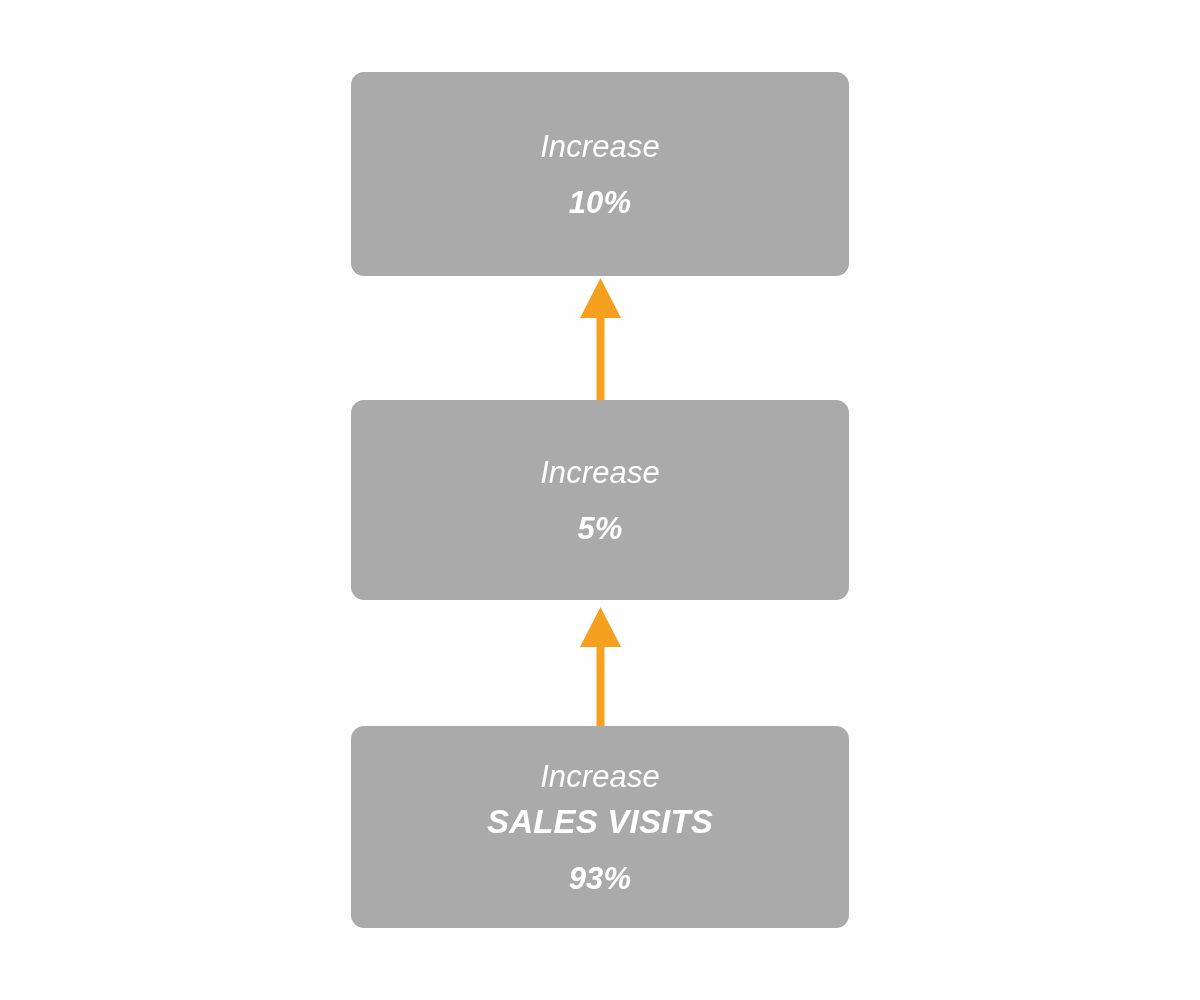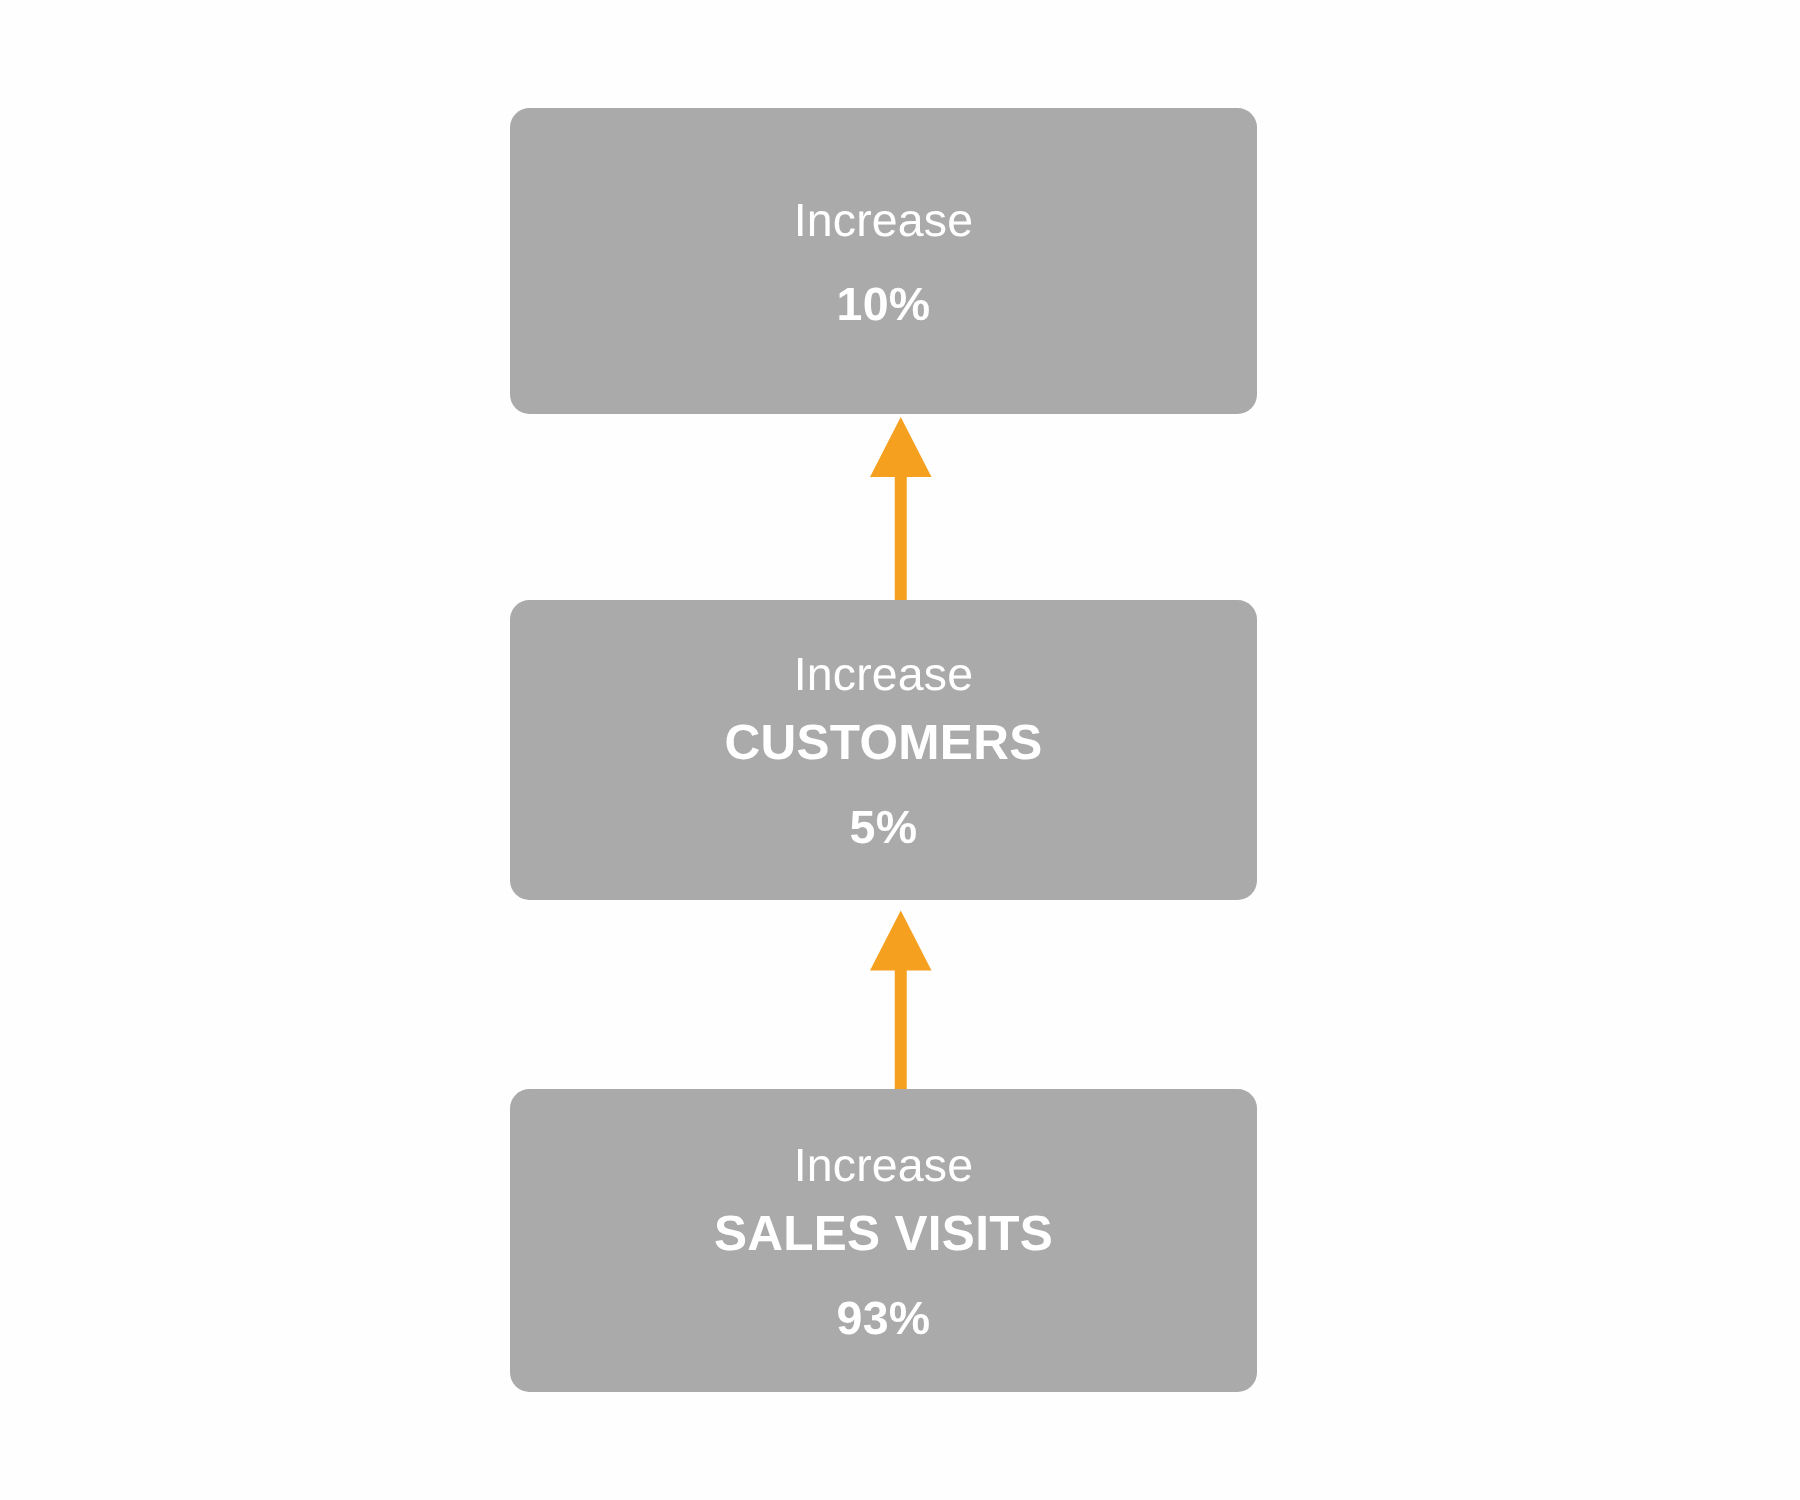--- a/index.html
+++ b/index.html
@@ -16,32 +16,33 @@
   #diagram {
     position: relative;
     width: 1200px;
     height: 1000px;
     background: #fefefe;
   }
 
   
   .node {
     position: absolute;
-    left: 340px;
+    left: 351px;
     width: 498px;
     box-sizing: border-box;
     border-radius: 13px;
     background: #aaaaaa;
     display: flex;
     flex-direction: column;
     align-items: center;
     justify-content: center;
     color: #ffffff;
     text-align: center;
     line-height: 1.0;
+    font-style: italic;
   }
   .node-1 { top: 72px;  height: 204px; }
   .node-2 { top: 400px; height: 200px; }
   .node-3 { top: 726px; height: 202px; }
 
   .node-prefix {
     font-size: 31px;
     font-weight: 400;
     letter-spacing: 0.1px;
     margin-bottom: 13px;
@@ -88,21 +89,20 @@
     </g>
   </svg>
 
   <div class="node node-1" style="background: rgb(170, 170, 170); color: rgb(255, 255, 255);">
     <div class="node-prefix">Increase</div>
     <div class="node-value">10%</div>
   </div>
 
   <div class="node node-2" style="background: rgb(170, 170, 170); color: rgb(255, 255, 255);">
     <div class="node-prefix">Increase</div>
-    <div class="node-subject">CUSTOMERS</div>
     <div class="node-value">5%</div>
   </div>
 
   <div class="node node-3" style="background: rgb(170, 170, 170); color: rgb(255, 255, 255);">
     <div class="node-prefix">Increase</div>
     <div class="node-subject">SALES VISITS</div>
     <div class="node-value">93%</div>
   </div>
 
 </div>

